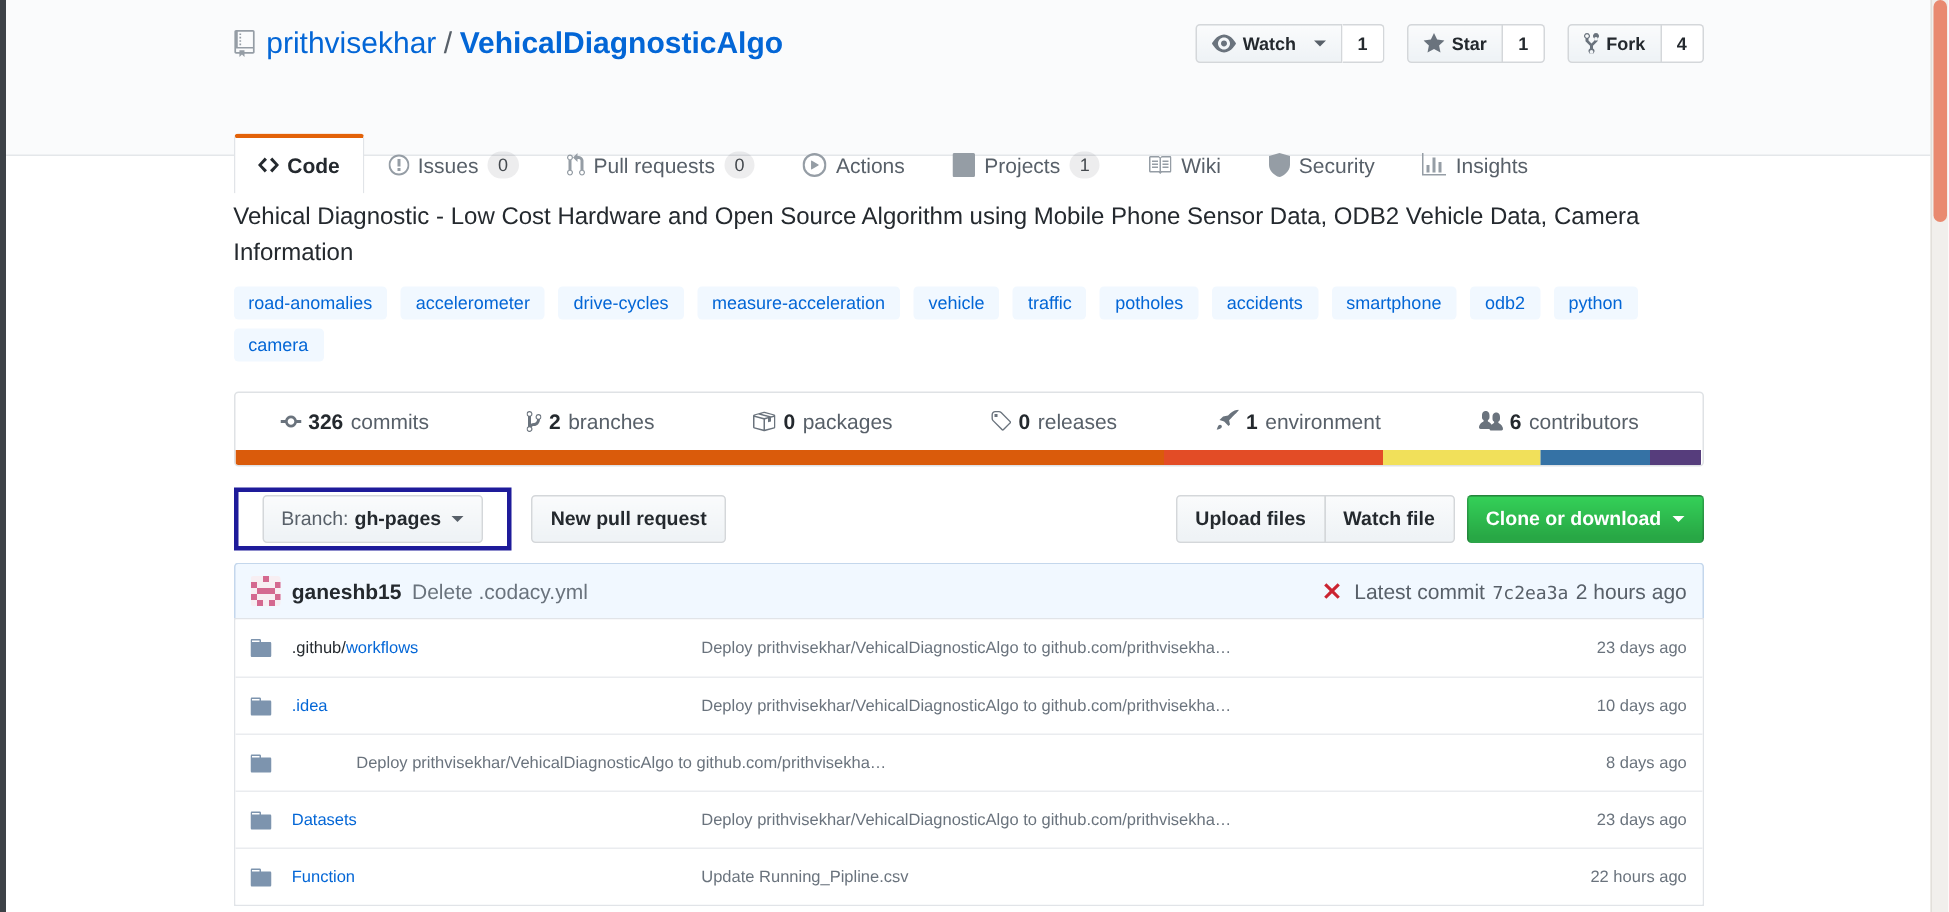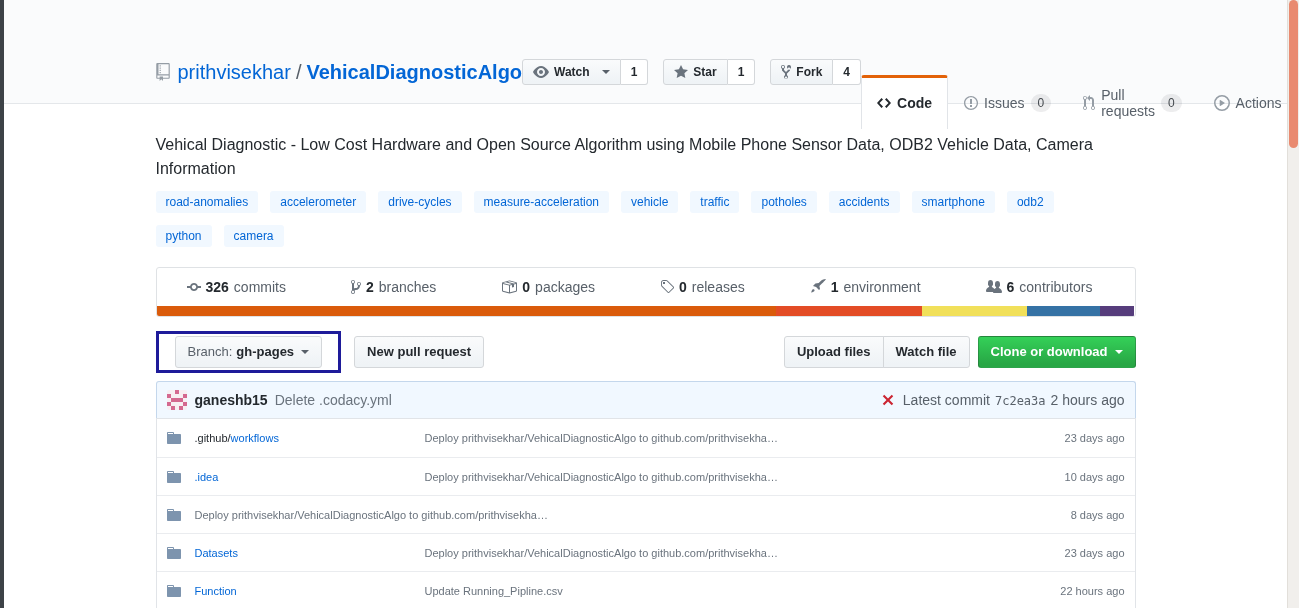--- a/index.html
+++ b/index.html
@@ -10,21 +10,21 @@
   }
   .left-strip { position: absolute; left: 0; top: 0; width: 4px; height: 608px; background: #3d4247; z-index: 20; }
   .scrollbar { position: absolute; right: 0; top: 0; width: 12px; height: 608px; background: #f1efec; border-left: 1px solid #e2dfda; z-index: 20; }
   .scrollbar-thumb { position: absolute; top: 0; right: 1px; width: 9px; height: 148px; border-radius: 5px; }
 
   .page { position: absolute; left: 4px; right: 12px; top: 0; bottom: 0; }
   .container { width: 980px; margin: 0 auto; position: relative; }
 
   
   .header { background: #fafbfc; border-bottom: 1px solid #e4e7ea; height: 104px; }
-  .header .container { height: 128px; display: flex; }
+  .header .container { height: 128px; display: flex; flex-direction: column; }
   .title-row { display: flex; align-items: center; padding-top: 16px; }
   .repo-icon { color: #959da5; display: inline-flex; margin-right: 8px; }
   .repo-title { font-size: 20px; color: #0366d6; }
   .repo-title .sep { color: #586069; padding: 0 5px; }
   .repo-title .repo-link { font-weight: 700; }
   a { text-decoration: none; color: inherit; cursor: pointer; }
 
   .header-actions { margin-left: auto; display: flex; gap: 15px; }
   .action-group { display: flex; }
   .btn-sm {
@@ -53,21 +53,21 @@
   }
   .tab.active .oct { color: #24292e; }
   .counter {
     font-size: 12px; color: #44494e; background: rgba(27,31,35,.08);
     border-radius: 20px; padding: 1px 7px; line-height: 16px;
   }
 
   
   .main .container { padding-top: 29px; }
   .description { font-size: 16px; line-height: 24px; color: #24292e; margin-bottom: 10px; }
-  .topics { display: flex; flex-wrap: wrap; column-gap: 9px; row-gap: 6px; margin-bottom: 20px; max-width: 940px; gap: 12px; }
+  .topics { display: flex; flex-wrap: wrap; column-gap: 9px; row-gap: 6px; margin-bottom: 20px; max-width: 940px; }
   .topic {
     background: #f1f8ff; color: #0366d6; font-size: 12px; line-height: 12px;
     padding: 5px 10px; border-radius: 3px; display: inline-block;
   }
 
   .stats-box { border: 1px solid #dfe2e5; border-radius: 3px; margin-bottom: 14px; }
   .stats-row { display: flex; justify-content: space-between; padding: 11px 42px 11px 30px; }
   .stat { display: flex; align-items: center; gap: 5px; font-size: 14px; color: #586069; }
   .stat b { color: #24292e; font-weight: 700; }
   .stat .oct { color: #6a737d; display: inline-flex; }
@@ -112,21 +112,21 @@
   .x-icon { color: #cb2431; display: inline-flex; margin-right: 9px; }
   .sha { font-family: "DejaVu Sans Mono", monospace; font-size: 12px; color: #586069; margin: 0 5px; }
   .latest-label { margin-right: 0; }
 
   .file-table { border: 1px solid #e1e4e8; border-top: 1px solid #e1e4e8; }
   .file-row { display: flex; align-items: center; height: 38px; padding: 0 10px; font-size: 11px; background: #fff; }
   .file-row + .file-row { border-top: 1px solid #eaecef; }
   .file-icon { color: #7d94ae; display: inline-flex; width: 20px; margin-right: 8px; flex: none; }
   .file-name { width: 230px; flex: none; color: #0366d6; white-space: nowrap; overflow: hidden; }
   .file-name .path-prefix { color: #24292e; }
-  .file-msg { flex: 1; color: #6a737d; white-space: nowrap; overflow: hidden; text-overflow: ellipsis; padding-right: 20px; }
+  .file-msg { flex: 1; color: #6a737d; white-space: nowrap; overflow: hidden; text-overflow: ellipsis; padding-right: 20px; margin-left: 43px; }
   .file-time { width: 130px; flex: none; text-align: right; color: #6a737d; }
 </style>
 </head>
 <body>
 
 <div class="left-strip"></div>
 <div class="scrollbar">
   <div class="scrollbar-thumb" style="background: rgb(233, 138, 112);"></div>
 </div>
 

